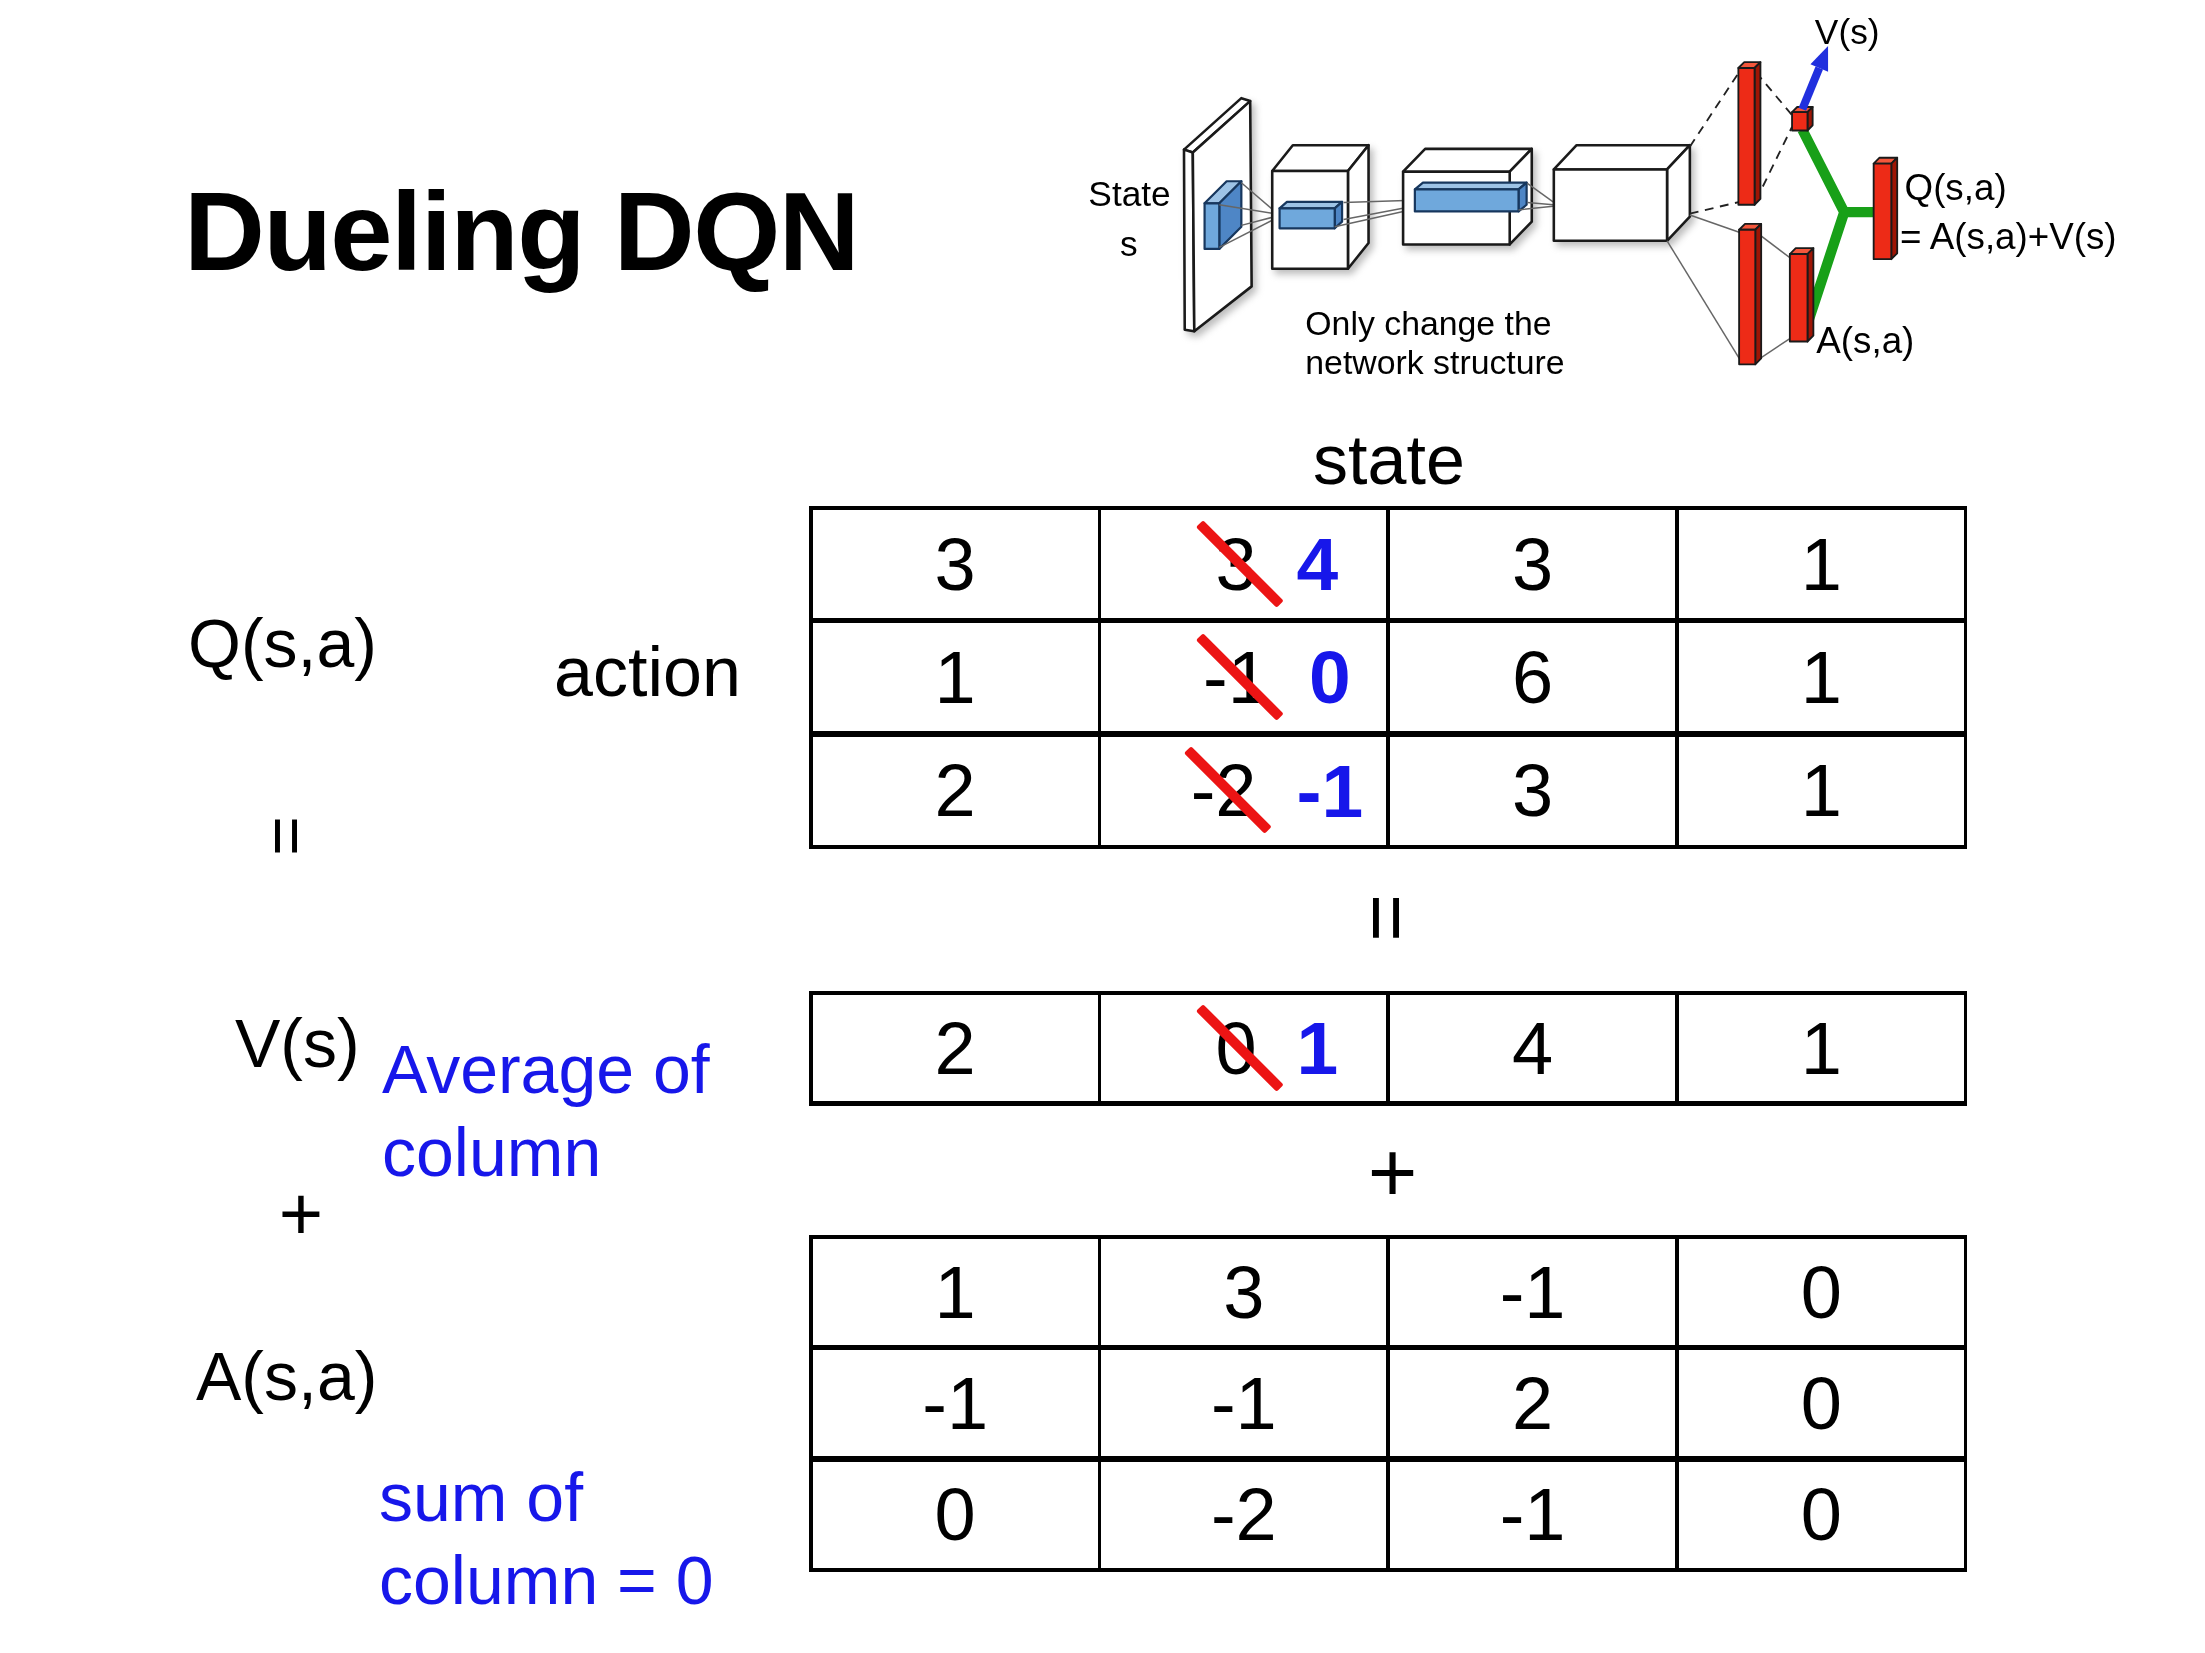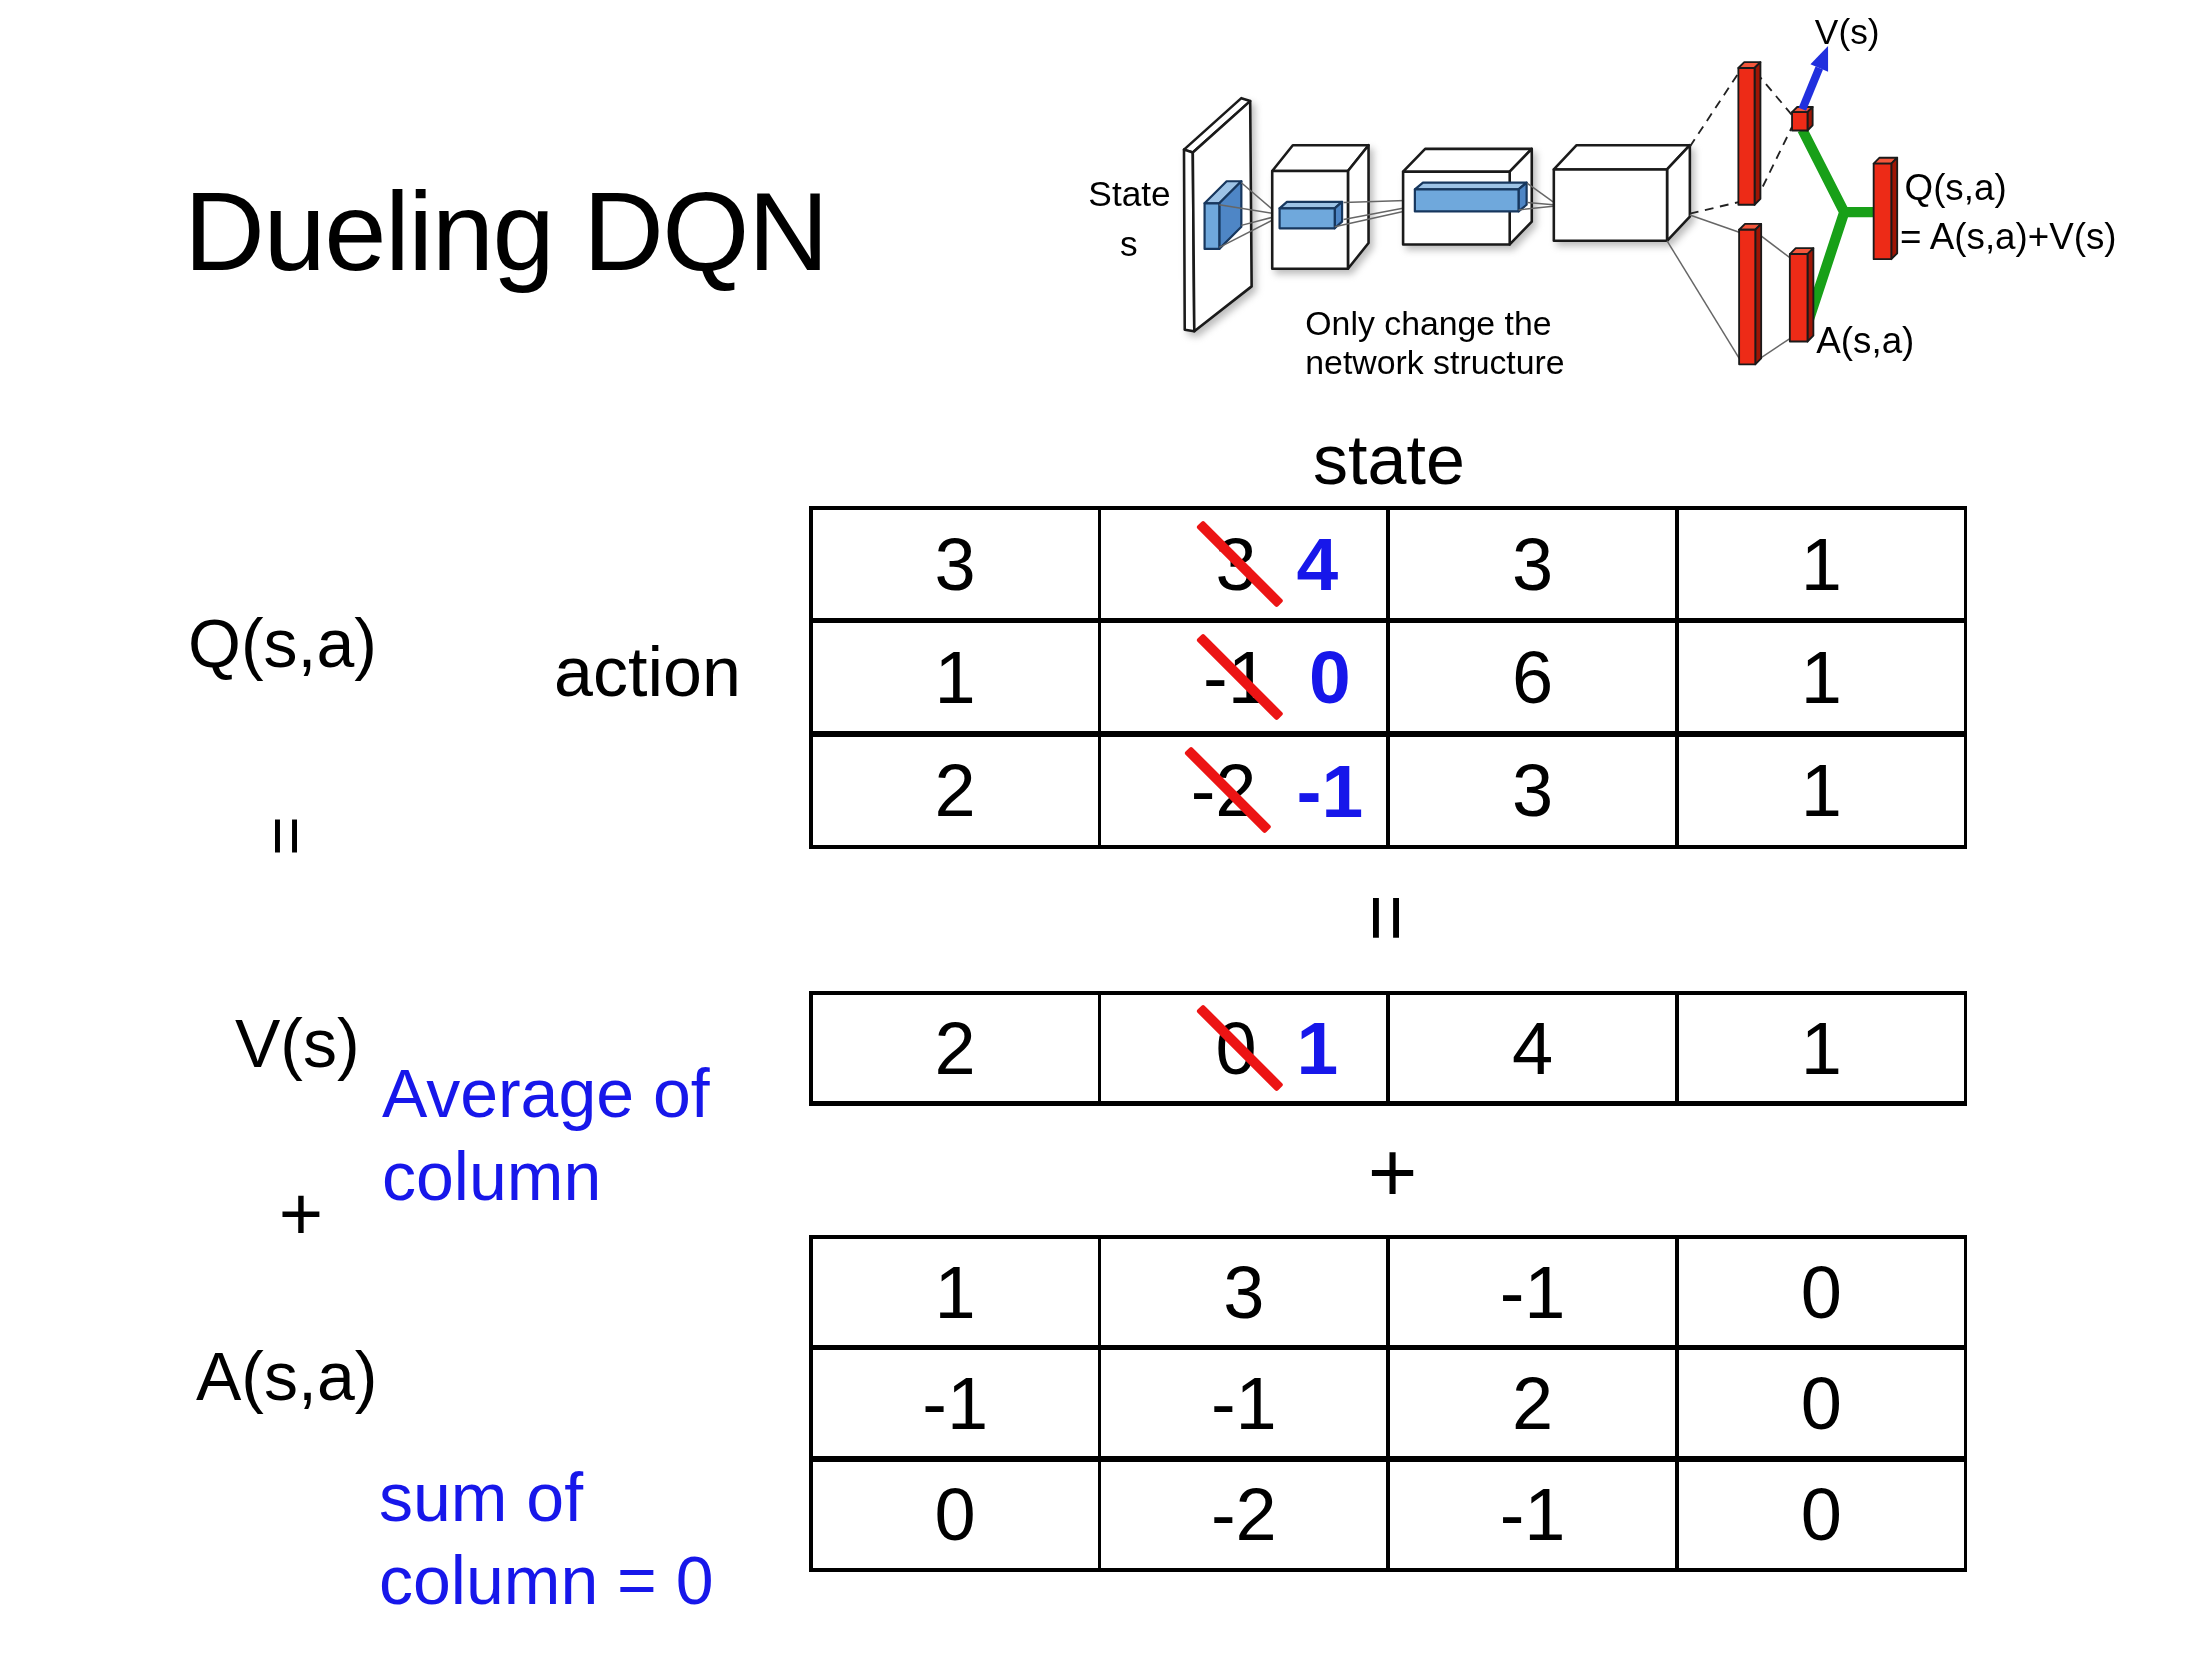--- a/index.html
+++ b/index.html
@@ -1,28 +1,28 @@
 <!DOCTYPE html>
 <html style="--blue: #1717EA; --red: #EC1414; --bar-red: #ED2B17; --green: #18A018; --slab-blue: #6FA8DC; --arrow-blue: #2130DE;font-size:11.8px"><head>
 <meta charset="utf-8">
 <style>
   html,body{margin:0;padding:0;background:#fff;}
   .slide{position:relative;width:2205px;height:1654px;background:#fff;overflow:hidden;
          font-family:"Liberation Sans","DejaVu Sans",sans-serif;color:#000;}
   .abs{position:absolute;line-height:1;white-space:nowrap;}
-  .title{left:184px;top:176px;font-size:112px;letter-spacing:-1.5px;}
+  .title{left:184px;top:176px;font-size:112px;letter-spacing:-1.5px;font-weight:bold;}
   .hdr{font-size:70px;}
   .state-h{left:1242px;top:425px;width:294px;text-align:center;}
   .action-h{left:515px;top:637px;width:265px;text-align:center;}
   .biglbl{font-size:68px;}
   .q-lbl{left:188px;top:609px;}
   .v-lbl{left:235px;top:1009px;}
   .a-lbl{left:196px;top:1342px;}
   .blue-note{font-size:68px;line-height:83px;color:var(--blue);}
-  .avg-note{left:382px;top:1028px;margin-top:24px;}
+  .avg-note{left:382px;top:1028px;}
   .sum-note{left:379px;top:1432px;margin-top:24px;}
   .sym{display:flex;align-items:center;justify-content:center;}
   .eq-left{left:243px;top:795px;width:88px;height:82px;font-size:68px;}
   .eq-center{left:1338px;top:875px;width:97px;height:85px;font-size:82px;}
   .rot90{display:inline-block;transform:rotate(90deg);}
   .plus-left{left:257px;top:1173px;width:88px;height:81px;font-size:76px;}
   .plus-center{left:1344px;top:1128px;width:97px;height:88px;font-size:85px;}
   
   .mtable{position:absolute;background:#000;display:flex;flex-direction:column;
           row-gap:5.1px;padding:4.4px 3.7px;width:-moz-fit-content;width:fit-content;}

